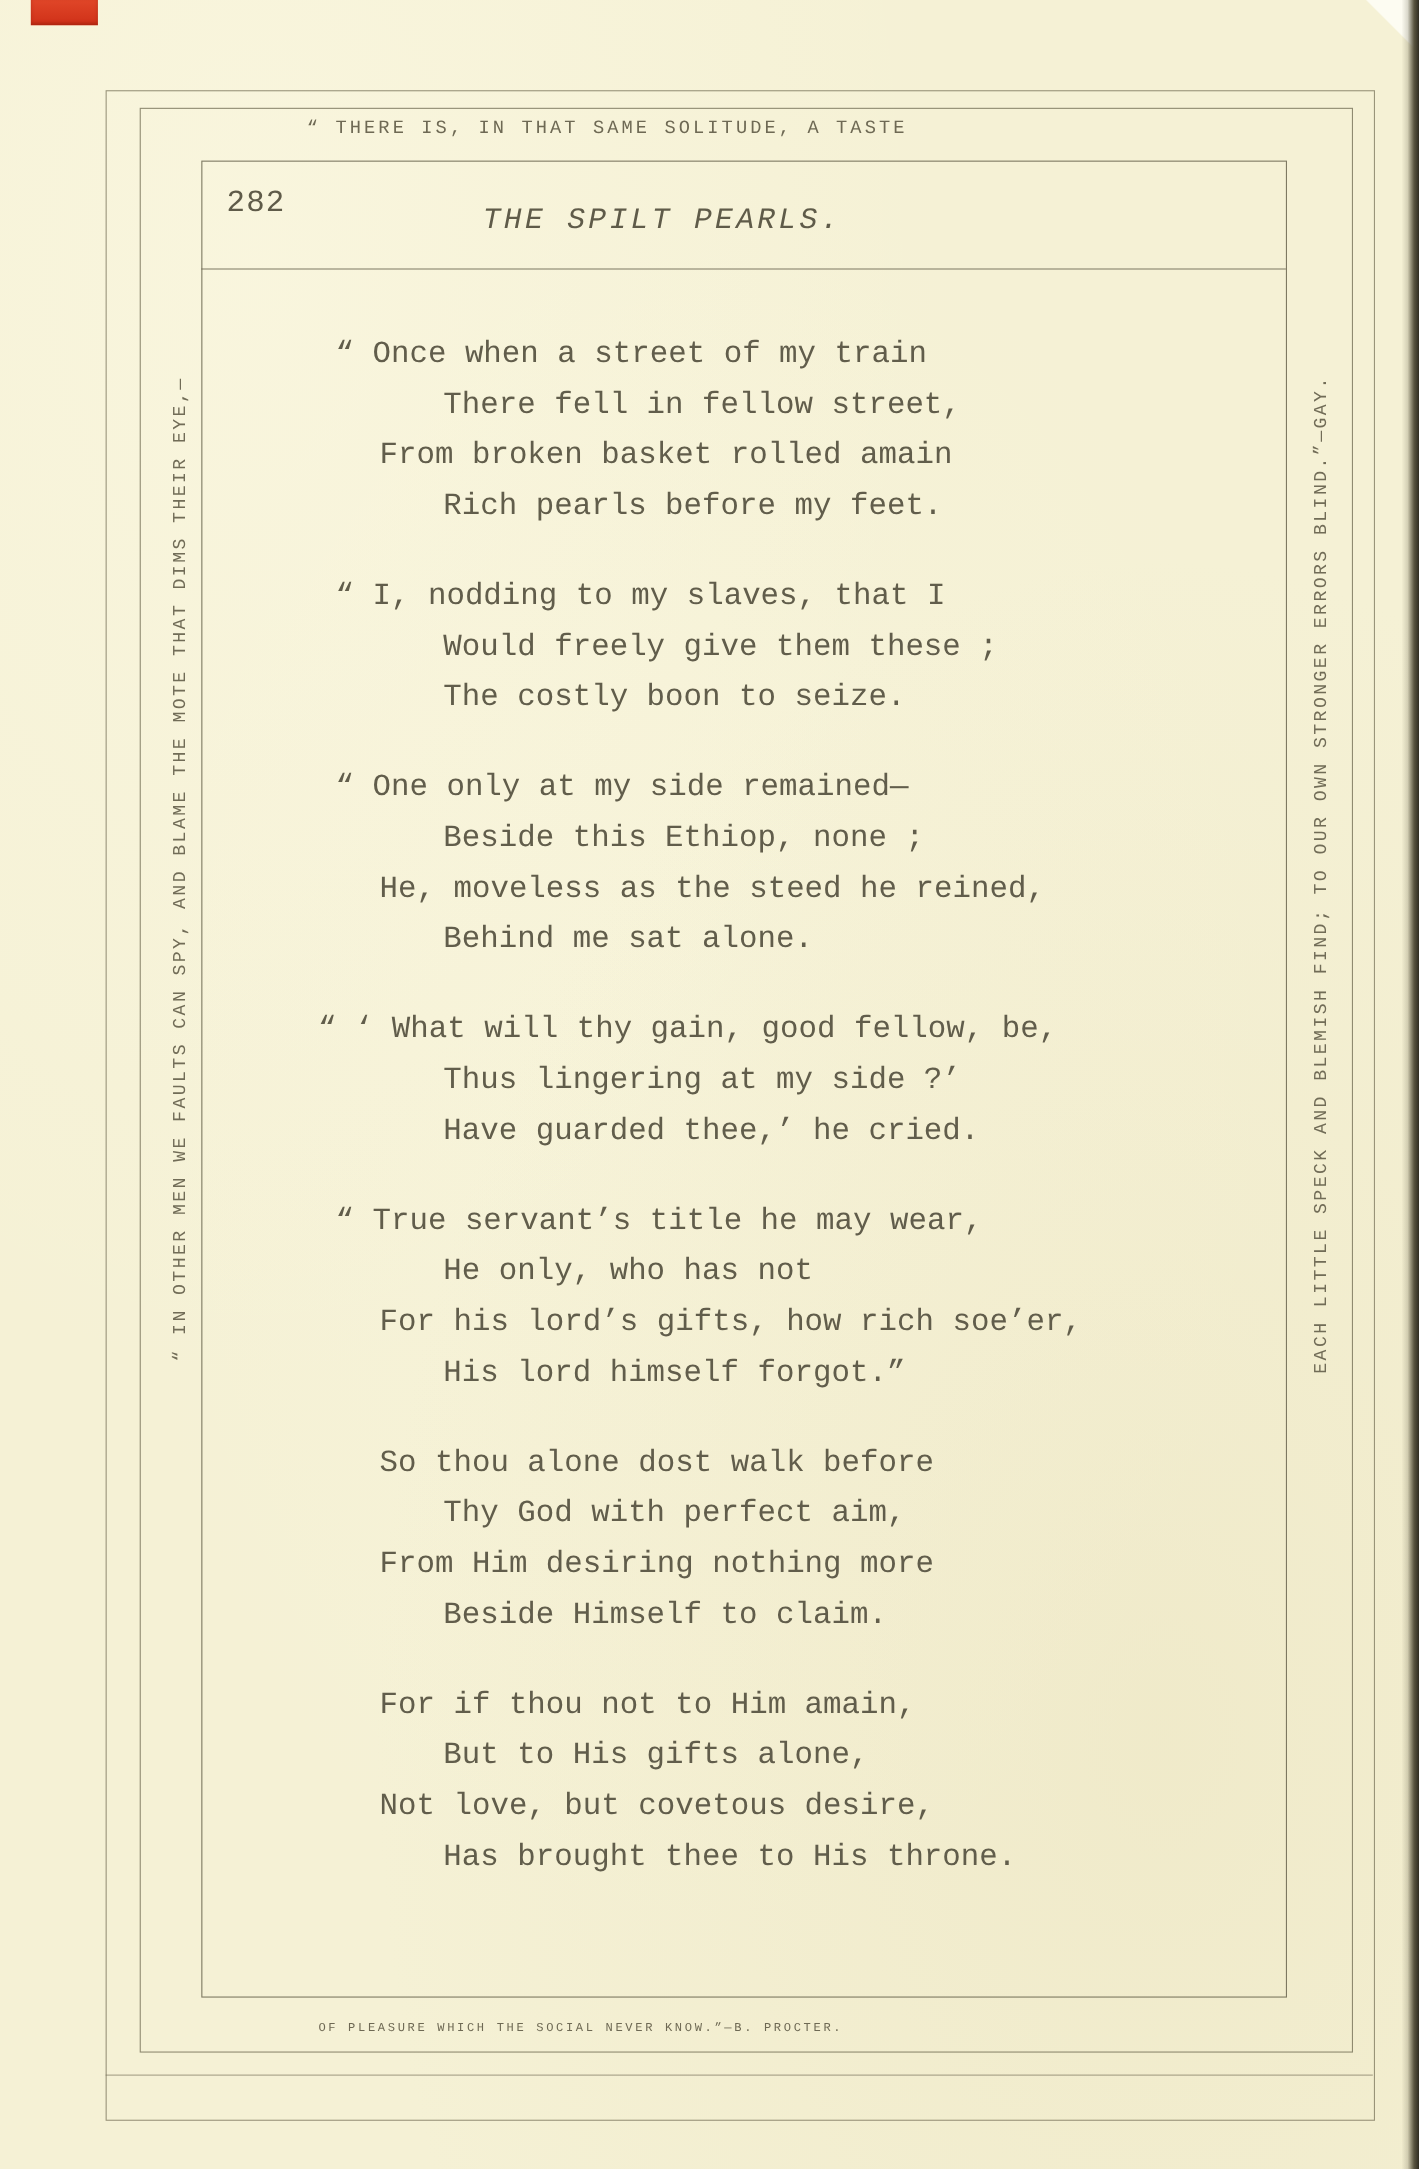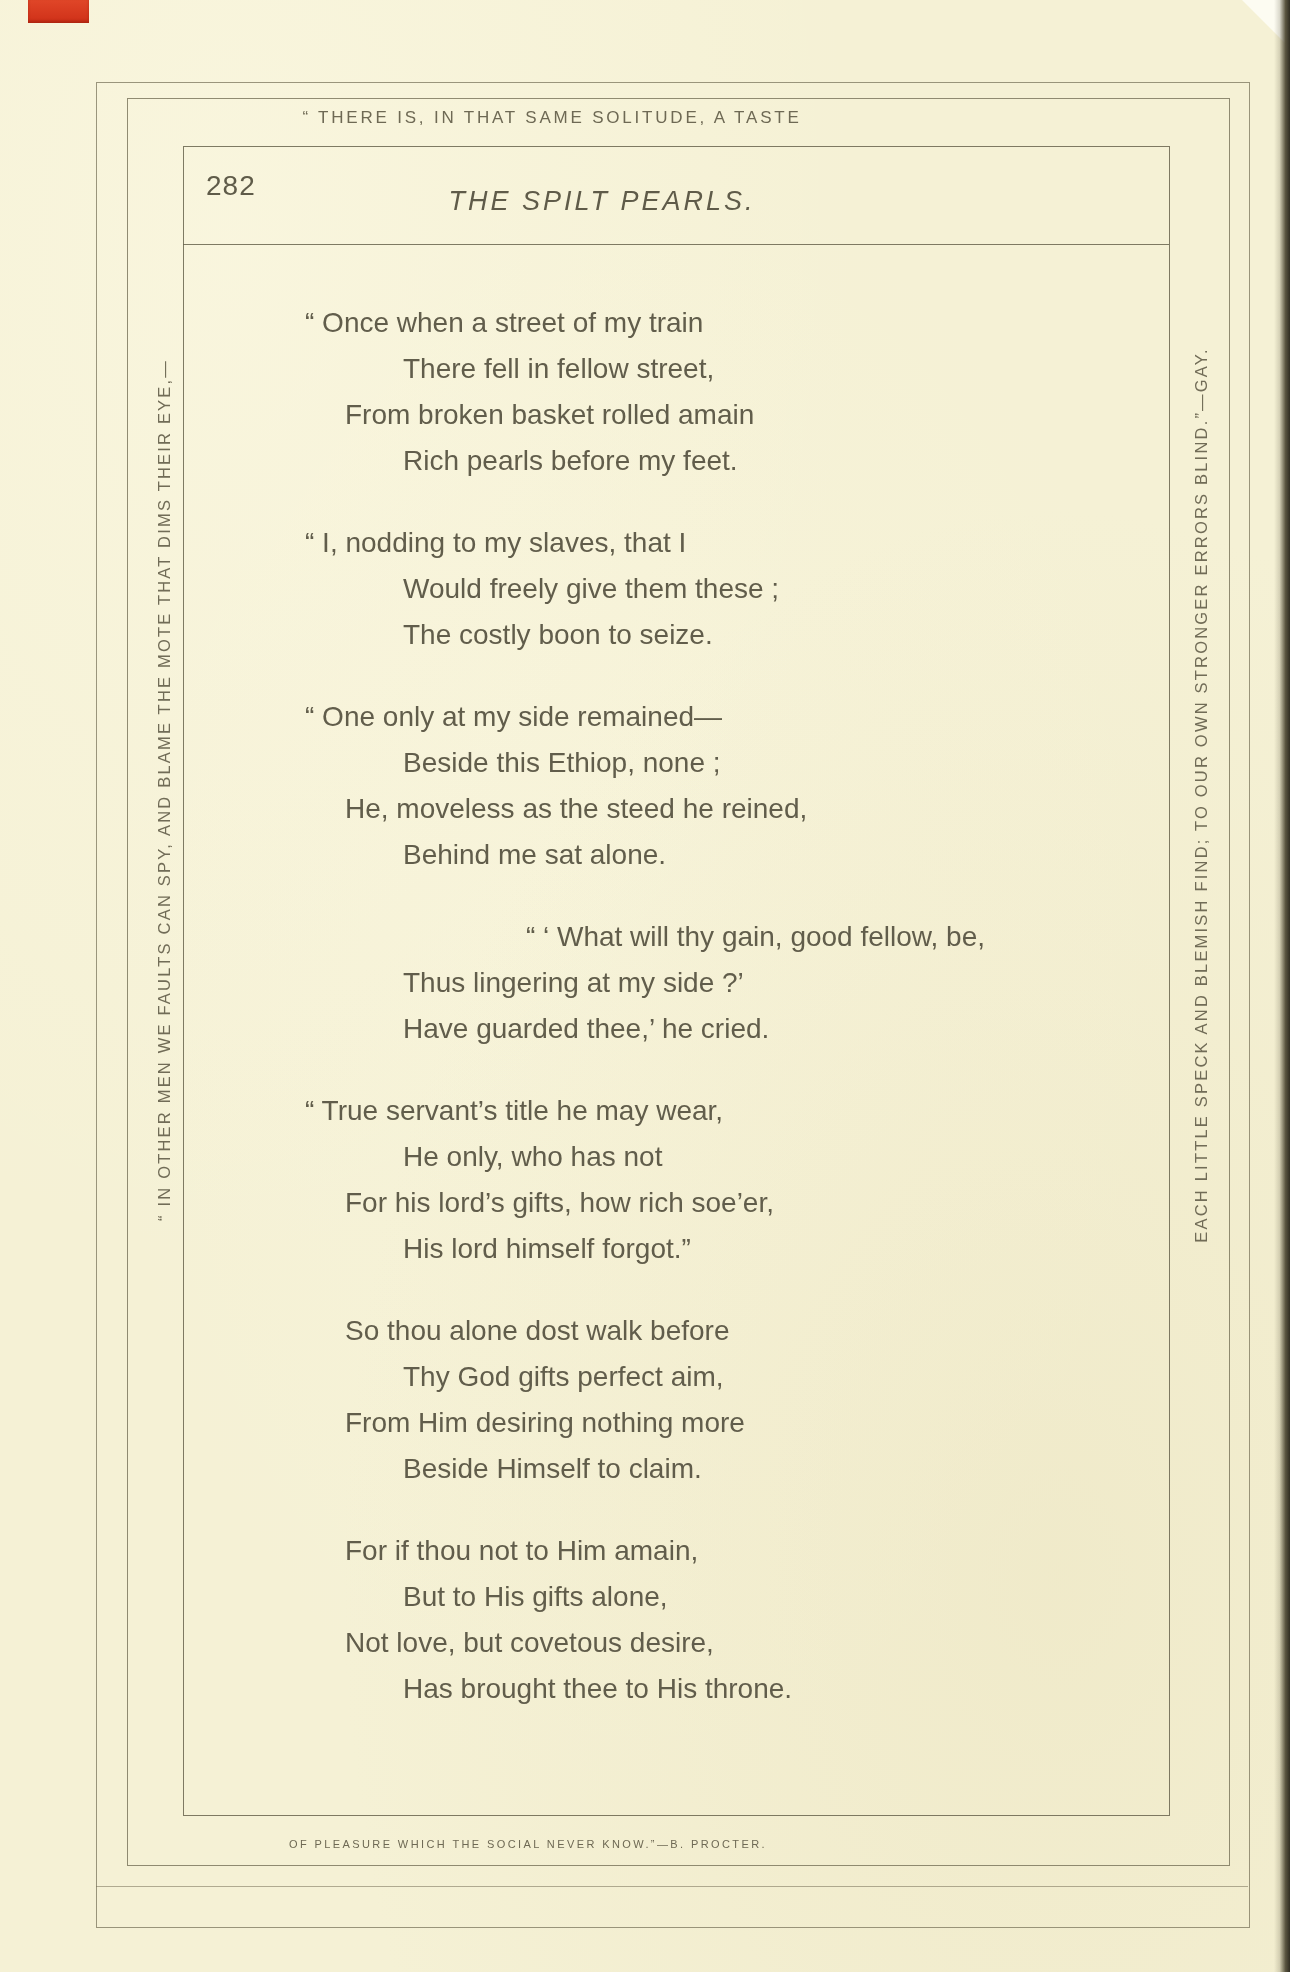--- a/index.html
+++ b/index.html
@@ -4,21 +4,21 @@
 <style>
   html,body{margin:0;padding:0;background:#e9e5cc;}
   .page{
     position:relative;
     width:1290px;height:1972px;
     background:
       radial-gradient(ellipse at 18% 12%, rgba(252,249,228,.55), transparent 42%),
       radial-gradient(ellipse at 82% 80%, rgba(232,224,185,.4), transparent 48%),
       radial-gradient(ellipse at 50% 50%, rgba(250,247,224,.35), transparent 60%),
       #f5f1d5;
-    font-family:Liberation Sans, sans-serif;
+    font-family:Liberation Mono, monospace;
     overflow:hidden;
   }
   .frame{position:absolute;border:1.5px solid rgba(118,112,88,.72);}
   #outer-frame{left:96px;top:82px;width:1152px;height:1844px;}
   #mid-frame{left:127px;top:98px;width:1101px;height:1766px;border-color:rgba(118,112,88,.8);}
   #inner-box{left:183px;top:146px;width:985px;height:1668px;border-color:rgba(105,100,78,.85);}
   #extra-bottom-rule{position:absolute;left:96px;top:1886px;width:1152px;border-top:1.5px solid rgba(118,112,88,.55);}
   #header-rule{position:absolute;left:183px;top:244px;width:986px;border-top:1.5px solid rgba(105,100,78,.85);}
 
   .smallcaps-line{
@@ -46,21 +46,21 @@
   }
 
   #poem{
     position:absolute;left:345px;top:300px;width:640px;
     font-size:28px;line-height:46px;color:#615d4b;
   }
   .stanza{margin-bottom:36px;}
   .line{white-space:nowrap;}
   .line.indent{padding-left:58px;}
   .line.hangq{text-indent:-40px;}
-  .line.hangqq{text-indent:-56px;text-align:right;}
+  .line.hangqq{text-indent:-56px;}
   .line.hangs{text-indent:-14px;}
 
   #red-bookmark-mark{
     position:absolute;left:28px;top:0;width:61px;height:23px;
     background:linear-gradient(to bottom,#e04628,#cf3018);
     box-shadow:inset 0 -2px 3px rgba(120,20,5,.4);
   }
   #page-edge-shadow{
     position:absolute;right:0;top:0;width:16px;height:100%;
     background:linear-gradient(to right, rgba(0,0,0,0), rgba(95,90,68,.22) 35%, #5a5540 72%, #2f2c21 100%);
@@ -115,21 +115,21 @@
         <div class="line indent">Have guarded thee,’ he cried.</div>
       </div>
       <div class="stanza">
         <div class="line hangq">“ True servant’s title he may wear,</div>
         <div class="line indent">He only, who has not</div>
         <div class="line">For his lord’s gifts, how rich soe’er,</div>
         <div class="line indent">His lord himself forgot.”</div>
       </div>
       <div class="stanza">
         <div class="line">So thou alone dost walk before</div>
-        <div class="line indent">Thy God gifts perfect aim,</div>
+        <div class="line indent">Thy God with perfect aim,</div>
         <div class="line">From Him desiring nothing more</div>
         <div class="line indent">Beside Himself to claim.</div>
       </div>
       <div class="stanza">
         <div class="line">For if thou not to Him amain,</div>
         <div class="line indent">But to His gifts alone,</div>
         <div class="line">Not love, but covetous desire,</div>
         <div class="line indent">Has brought thee to His throne.</div>
       </div>
     </div>

